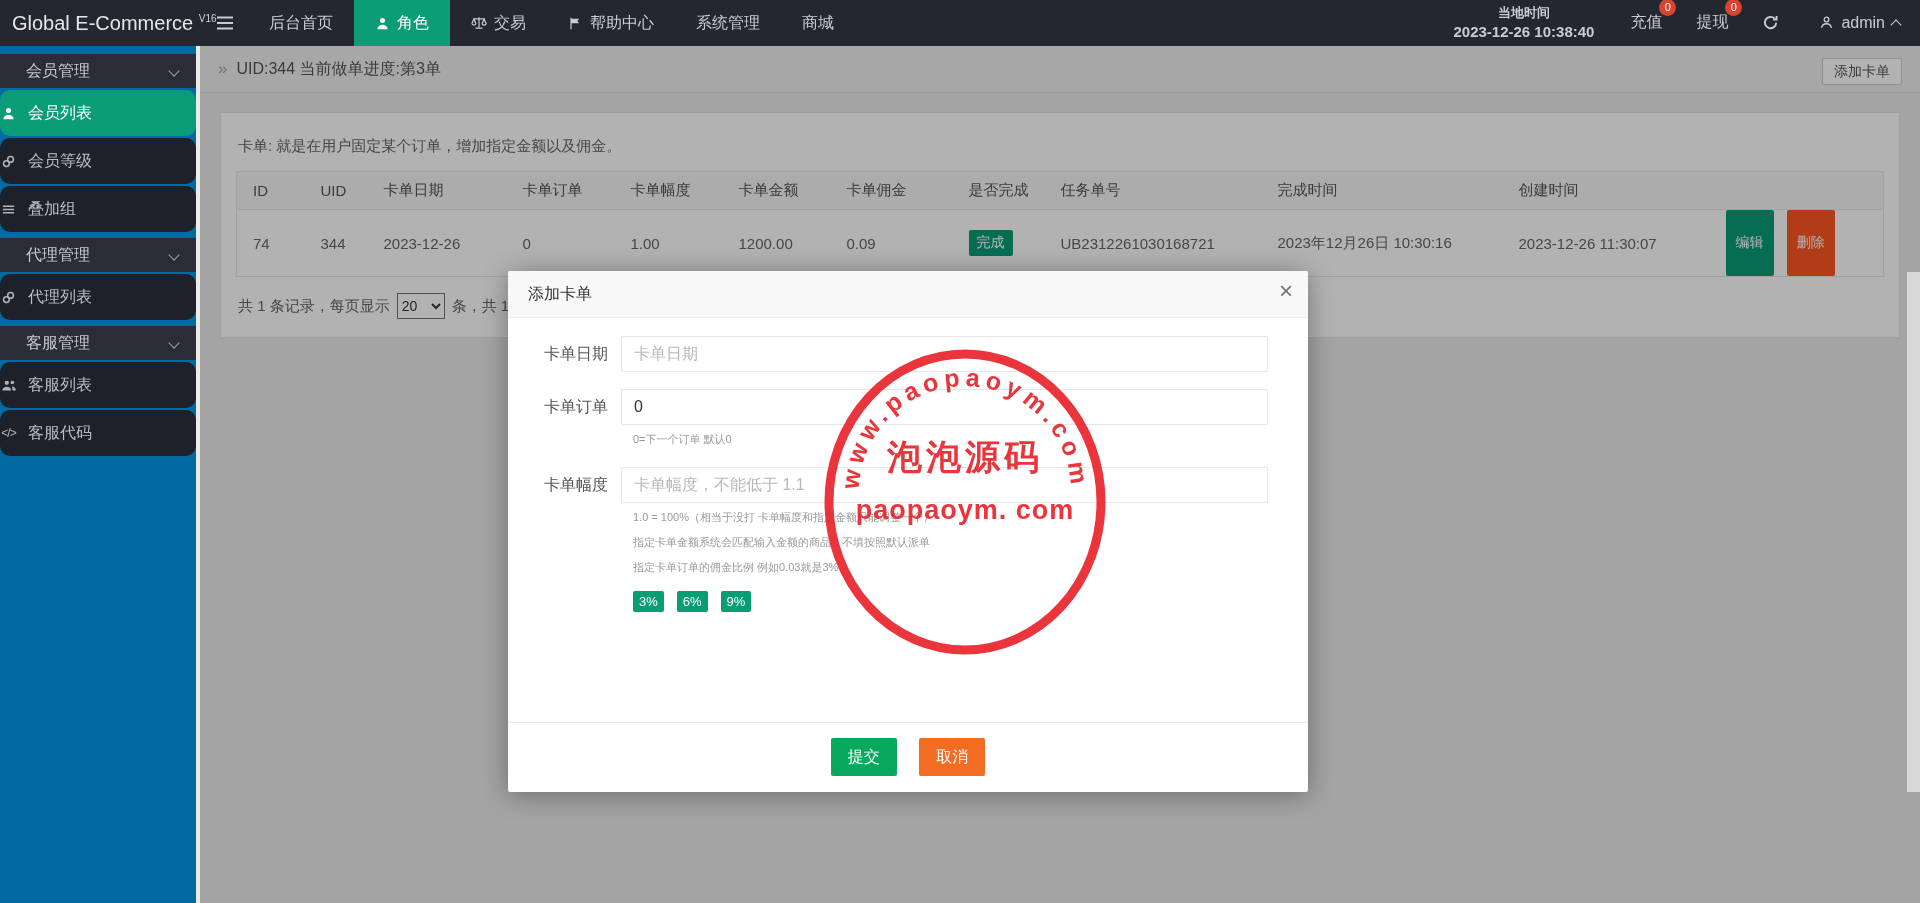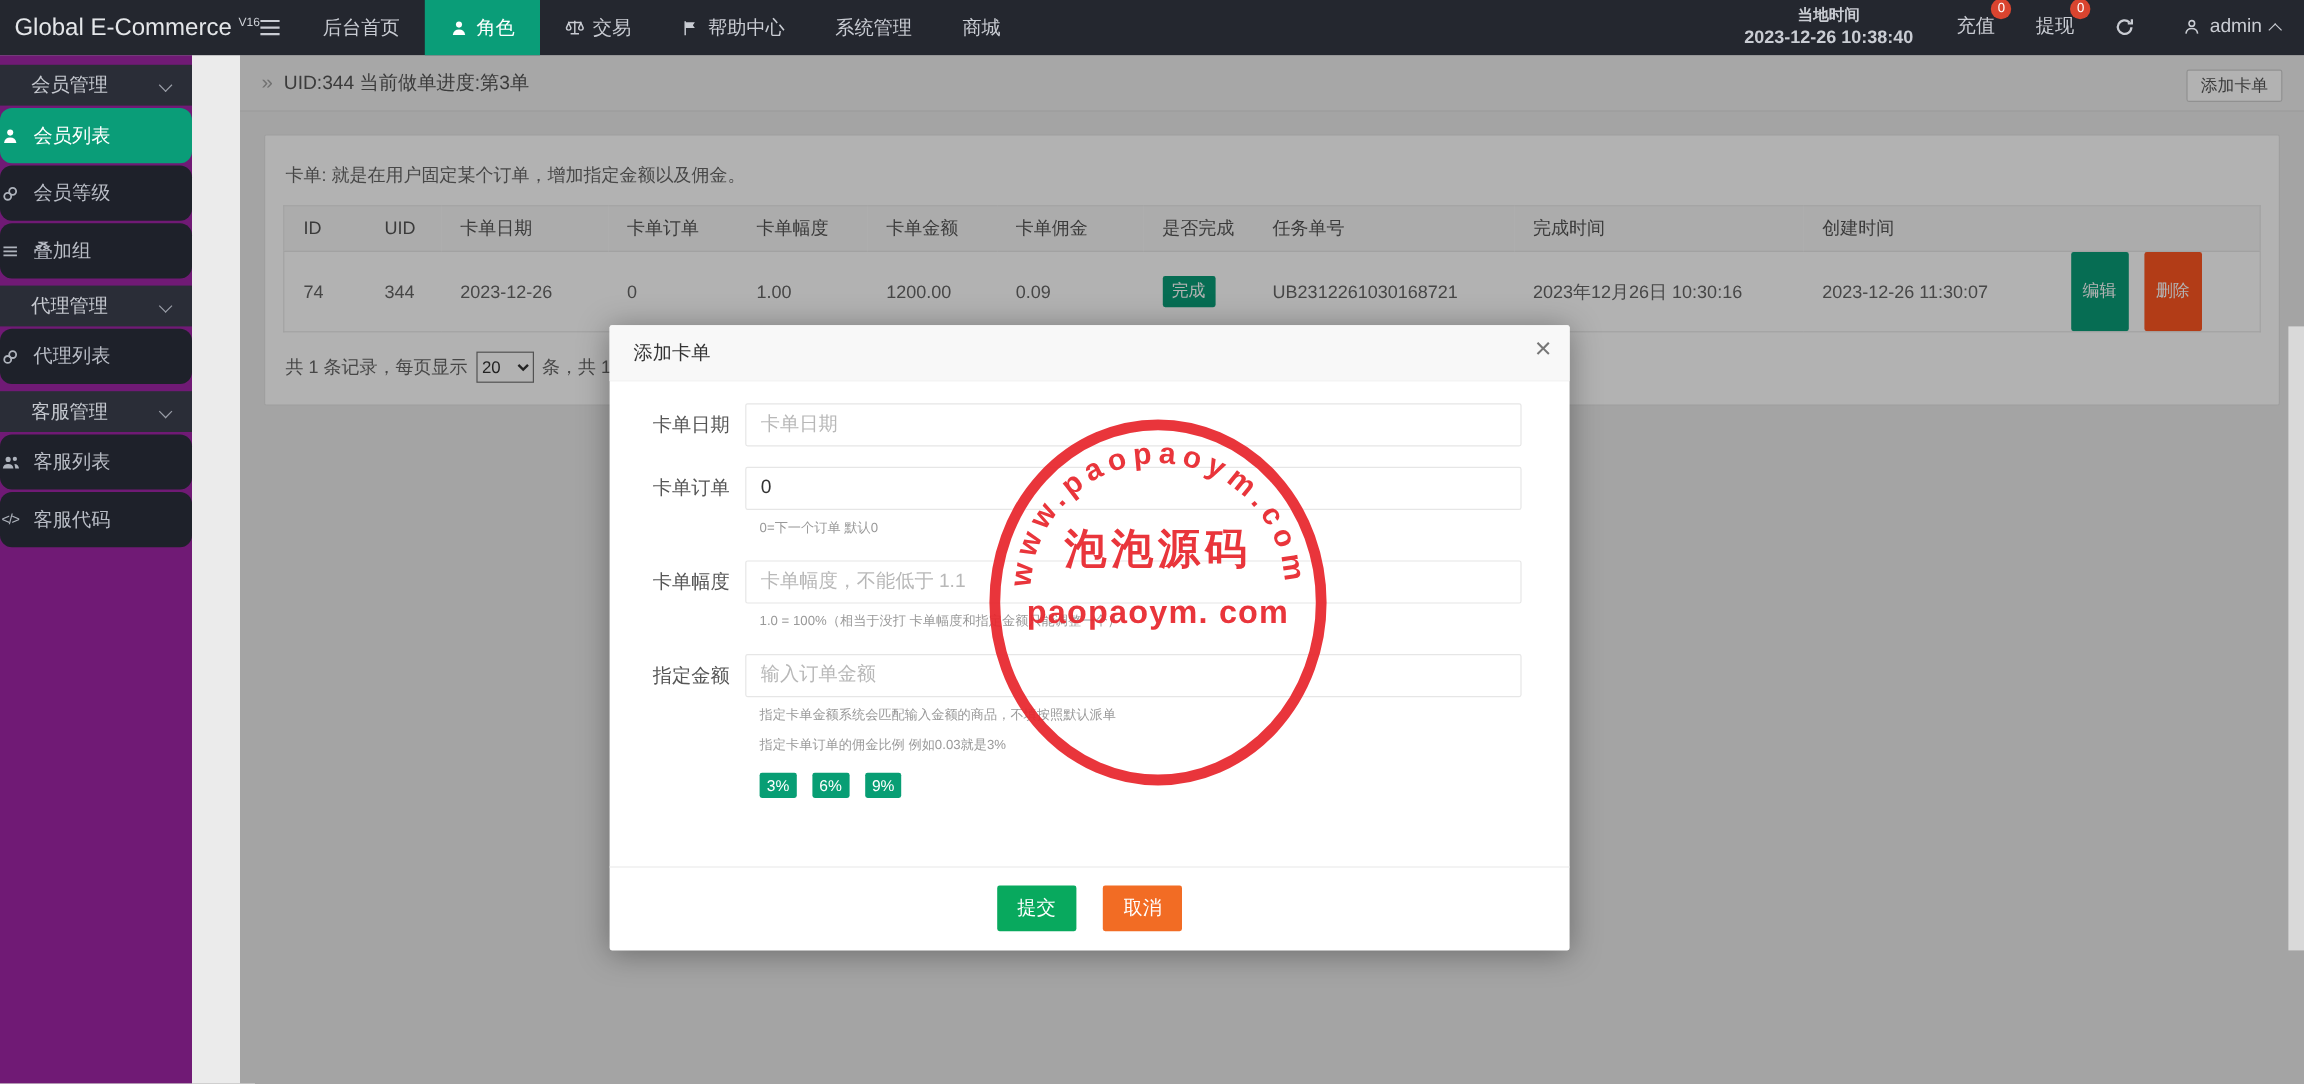--- a/index.html
+++ b/index.html
@@ -22,21 +22,21 @@
   .nav-link { position:relative; margin-right:34px; font-size:16px; cursor:pointer; }
   .nav-badge { position:absolute; top:-13px; right:-14px; background:#d9442f; color:#fff;
                font-size:11px; min-width:17px; height:17px; line-height:17px; border-radius:9px;
                text-align:center; padding:0 3px; }
   .refresh { margin-right:40px; cursor:pointer; display:flex; align-items:center; }
   .user-block { display:flex; align-items:center; gap:7px; margin-right:20px; cursor:pointer; font-size:16px; }
   .caret-up { width:8px; height:8px; border-right:1.6px solid #c9ccd3; border-bottom:1.6px solid #c9ccd3;
               transform:rotate(-135deg); margin-top:5px; }
 
   
-  .sidebar { position:absolute; top:46px; left:0; bottom:0; width:160px; background:#701a75; z-index:9; }
+  .sidebar { position:absolute; top:46px; left:0; bottom:0; width:196px; background:#0369a1; z-index:9; }
   .side-group { height:34px; margin-top:6px; background:#2a2d37; color:#c6c9d0; font-size:16px;
                 display:flex; align-items:center; padding:0 18px 0 26px; position:relative; cursor:pointer; }
   .side-group:first-child { margin-top:8px; }
   .chev-down { position:absolute; right:18px; width:8px; height:8px; border-right:1.6px solid #9a9ea8;
                border-bottom:1.6px solid #9a9ea8; transform:rotate(45deg); margin-top:-4px; top:50%; }
   .side-item { height:46px; margin-top:2px; background:#1e212a; color:#b9bdc6; font-size:16px;
                display:flex; align-items:center; gap:11px; cursor:pointer;border-radius:10px; }
   .side-item.active { background:#0a9d78; color:#fff; }
   .side-icon { width:17px; display:flex; justify-content:center; color:#aeb3bc; }
   .side-item.active .side-icon { color:#fff; }
@@ -340,24 +340,20 @@
       <input class="field-input" type="text" value="0" style="">
     </div>
     <div class="hint">0=下一个订单 默认0</div>
 
     <div class="field-row">
       <span class="field-label">卡单幅度</span>
       <input class="field-input" type="text" placeholder="卡单幅度，不能低于 1.1" style="">
     </div>
     <div class="hint">1.0 = 100%（相当于没打 卡单幅度和指定金额只能调整一个）</div>
 
-    <div class="field-row">
-      <span class="field-label">指定金额</span>
-      <input class="field-input" type="text" placeholder="输入订单金额" style="">
-    </div>
     <div class="hint">指定卡单金额系统会匹配输入金额的商品，不填按照默认派单</div>
 
     <div class="hint">指定卡单订单的佣金比例 例如0.03就是3%</div>
 
     <div class="quick-badges">
       <span class="pct-badge">3%</span>
       <span class="pct-badge">6%</span>
       <span class="pct-badge">9%</span>
     </div>
   </div>

